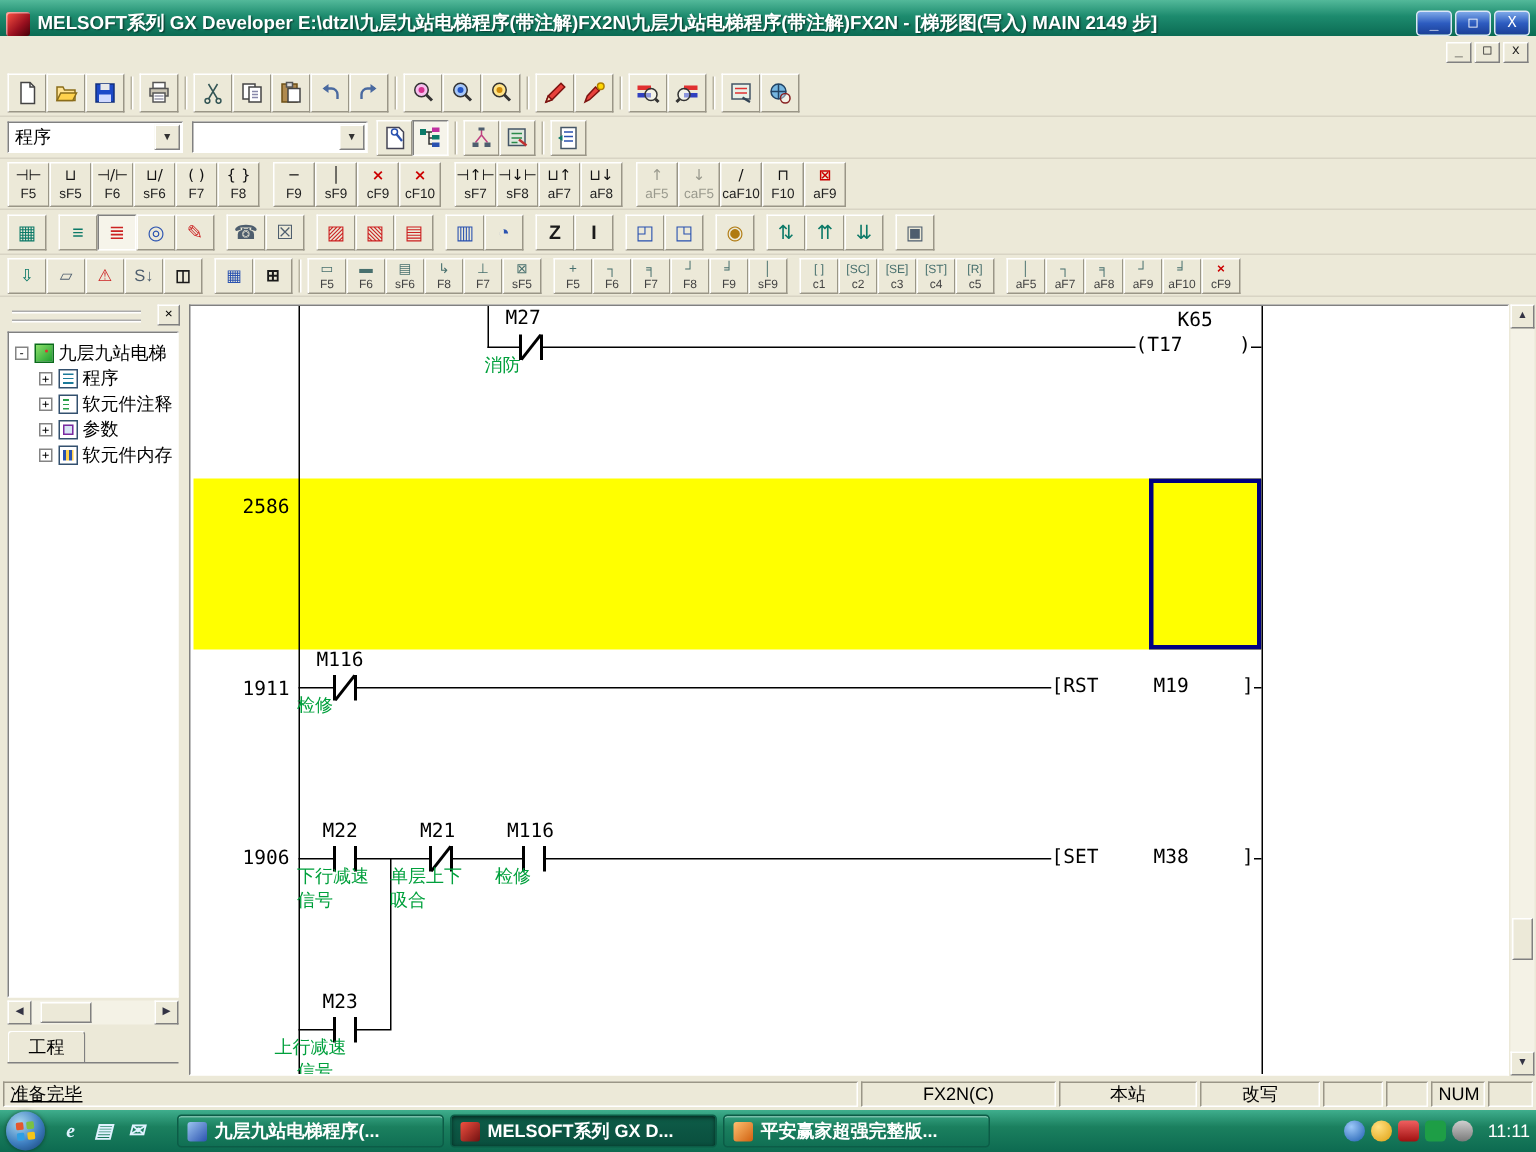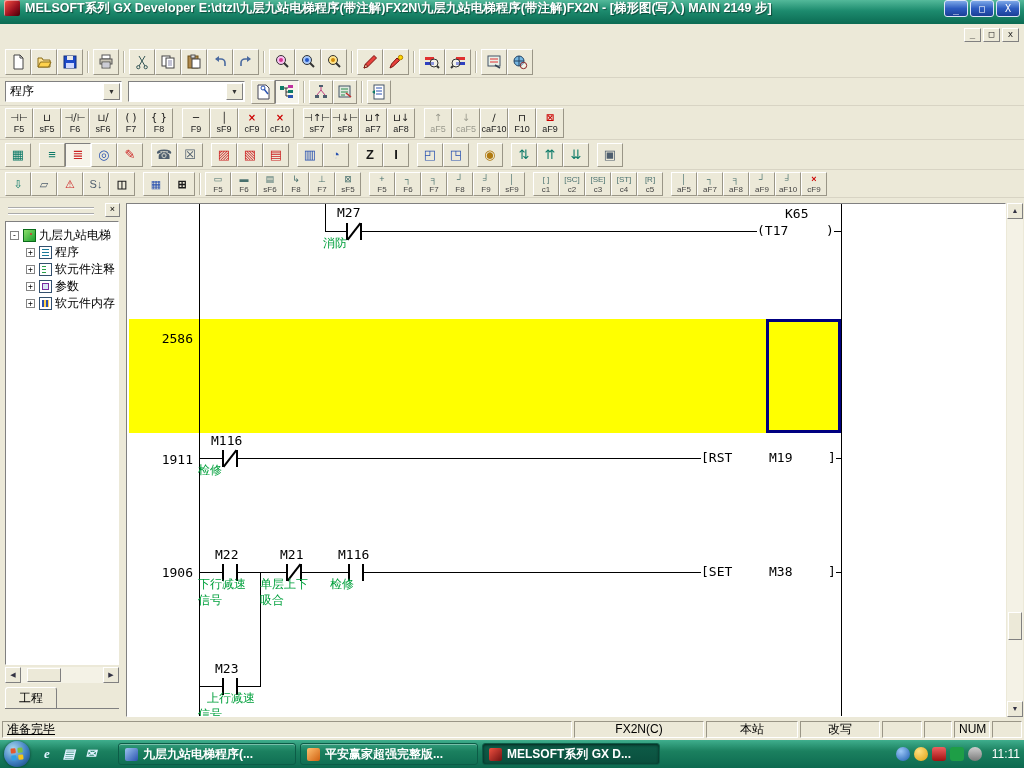--- a/index.html
+++ b/index.html
@@ -2,21 +2,21 @@
 <html><head>
 <meta charset="utf-8">
 <style>
 * { margin:0; padding:0; box-sizing:border-box; }
 body { font-family:"Liberation Sans","DejaVu Sans",sans-serif; }
 #screen { position:relative; width:1024px; height:768px; background:#ece9d8; overflow:hidden; }
 
 
 #titlebar { position:absolute; left:0; top:0; width:1024px; height:24px;
   background:linear-gradient(180deg,#53b99a 0%,#1d8b6e 45%,#0b6b53 100%);
-  display:flex; align-items:flex-start; padding:0 4px; }
+  display:flex; align-items:flex-end; padding:0 4px; }
 #app-icon { width:16px; height:16px; border-radius:2px;
   background:linear-gradient(135deg,#ff5544 0%,#99101f 60%,#440008 100%);
   box-shadow:inset 1px 1px 0 rgba(255,255,255,.5); margin-right:5px; flex:none; }
 #title-text { color:#fff; font-size:12.5px; font-weight:bold; white-space:nowrap; overflow:hidden;
   text-shadow:1px 1px 1px rgba(0,0,0,.45); flex:1; }
 .wbtn { width:24px; height:17px; margin-left:2px; flex:none; border-radius:3px;
   background:linear-gradient(180deg,#7da8e8 0%,#2d5cc0 50%,#1b3f96 100%);
   border:1px solid #dce6f8; color:#fff; font-size:10px; line-height:15px; text-align:center;
   font-family:"DejaVu Sans Mono",monospace; }
 
@@ -758,21 +758,21 @@
       <div class="dev" style="left:642px;top:361px">M38</div>
       <div class="dev opw" style="left:701px;top:361px">]</div>
 
       <div class="vl" style="left:133px;top:368px;height:115px"></div>
       <div class="hl" style="left:72px;top:482px;width:61px"></div>
       <div class="ct" style="left:95px;top:474px">
           <i class="l"></i>
           <i class="r"></i>
         </div>
       <div class="dev" style="left:88px;top:458px">M23</div>
-      <div class="cmt" style="left:80px;top:487px">上行减速</div>
+      <div class="cmt" style="left:56px;top:487px">上行减速</div>
       <div class="cmt" style="left:71px;top:503px">信号</div>
     </div>
 
     <div id="vscroll">
       <div id="vs-up" class="scb">▲</div>
       <div id="vs-thumb"></div>
       <div id="vs-down" class="scb">▼</div>
     </div>
   </div>
 
@@ -803,28 +803,28 @@
         <span class="ql">▤</span>
         <span class="ql">✉</span>
       </span>
     <span style="display:flex;align-items:center;margin-left:14px">
 
         <div class="twin">
           <span class="twicon ic-blue"></span>
           <span class="twtxt">九层九站电梯程序(...</span>
         </div>
 
+        <div class="twin active">
+          <span class="twicon ic-melsoft"></span>
+          <span class="twtxt">MELSOFT系列 GX D...</span>
+        </div>
+
         <div class="twin">
           <span class="twicon ic-orange"></span>
           <span class="twtxt">平安赢家超强完整版...</span>
-        </div>
-
-        <div class="twin active">
-          <span class="twicon ic-melsoft"></span>
-          <span class="twtxt">MELSOFT系列 GX D...</span>
         </div>
       </span>
     <div id="tray">
       <span style="display:flex;align-items:center;gap:4px">
 
       <span class="tray tr-blue"></span>
           <span class="tray tr-qq"></span>
           <span class="tray tr-shield"></span>
           <span class="tray tr-stock"></span>
           <span class="tray tr-sound"></span>

